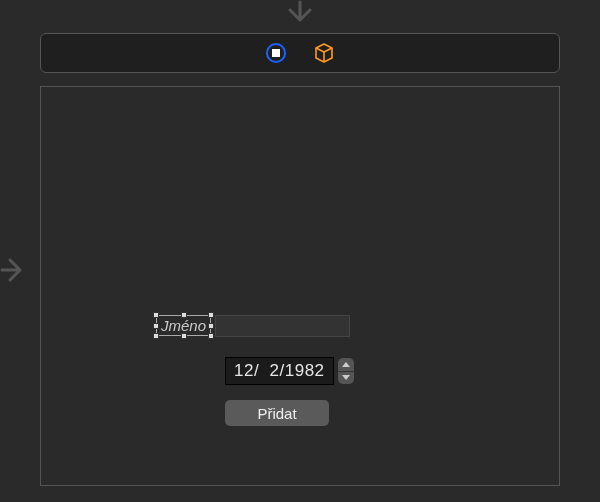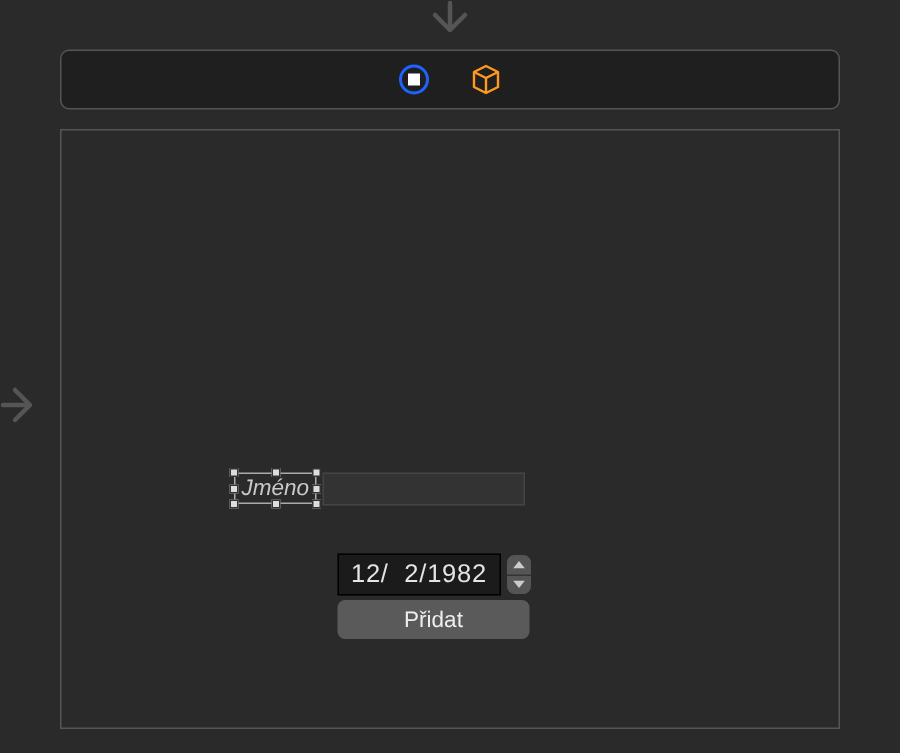--- a/index.html
+++ b/index.html
@@ -95,21 +95,21 @@
     top: 228px;
     width: 135px;
     height: 22px;
     background: #333;
     border: 1px solid #444;
   }
 
   .datefield {
     position: absolute;
     left: 184px;
-    top: 282px;
+    top: 270px;
     display: flex;
     align-items: center;
   }
   .datefield .val {
     background: #1b1b1b;
     border: 1px solid #000;
     padding: 3px 8px;
     font-size: 17px;
     color: #e5e5e5;
     letter-spacing: 0.5px;
@@ -133,21 +133,21 @@
     font-size: 8px;
     color: #ddd;
     cursor: pointer;
   }
   .stepper .up { border-bottom: 1px solid #333; }
 
   .add-btn {
     position: absolute;
     left: 184px;
     top: 313px;
-    width: 128px;
+    width: 104px;
     height: 26px;
     border-radius: 5px;
     background: #5a5a5a;
     color: #eee;
     font-size: 15px;
     border: none;
     display: flex;
     align-items: center;
     justify-content: center;
     cursor: pointer;

